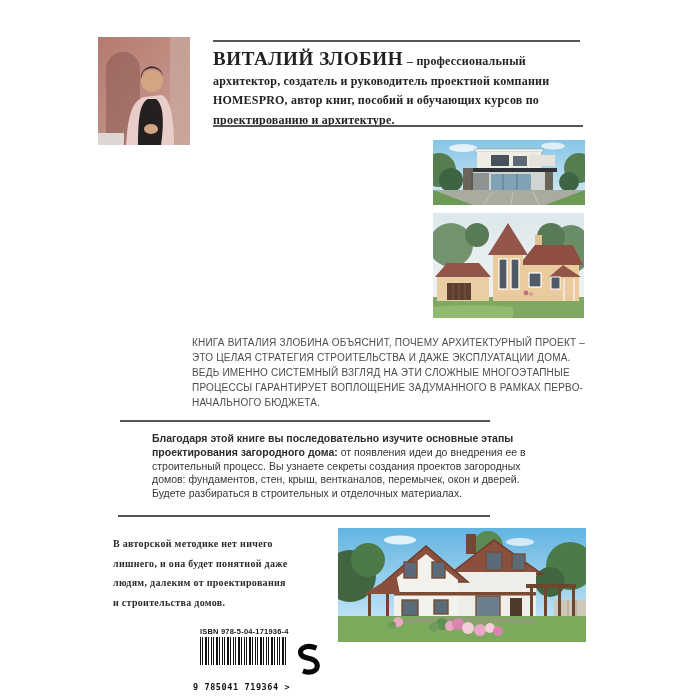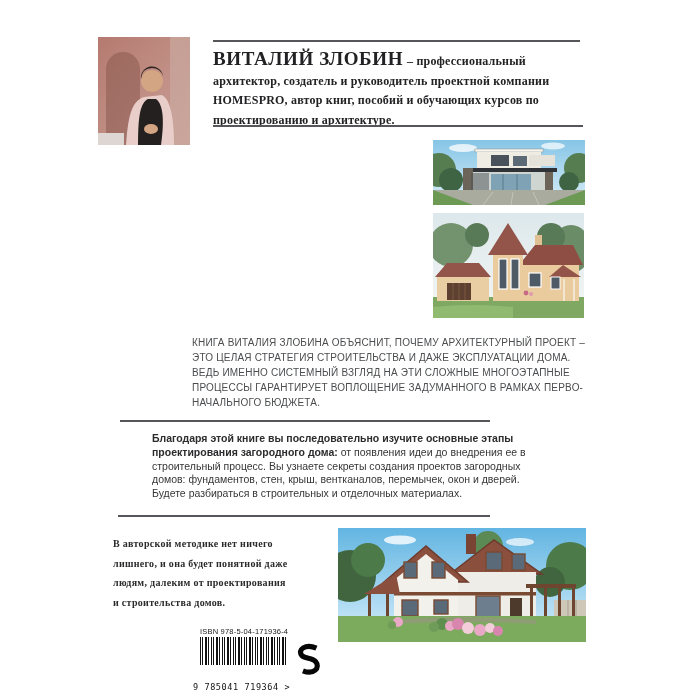--- a/index.html
+++ b/index.html
@@ -22,21 +22,21 @@
               color:#4b4c4e;letter-spacing:0.2px;}
 
   .highlight{left:120px;top:432px;width:374px;font-size:10.5px;line-height:13.8px;color:#363638;margin-left:32px;}
   .highlight b{font-weight:bold;color:#2c2c2e;}
 
   .quote{left:113px;top:534px;width:230px;font-family:"Liberation Serif",serif;font-weight:bold;
          font-size:10px;line-height:19.5px;color:#2a2a2c;letter-spacing:0.3px;}
 
   .photo-frame{display:block;}
 
-  .barcode-wrap{left:193px;top:627px;width:100px;}
+  .barcode-wrap{left:193px;top:627px;width:100px;font-weight:bold;}
   .isbn-label{font-size:7.5px;color:#1a1a1a;letter-spacing:0.2px;margin-left:7px;}
   .bars{width:88px;height:28px;margin-left:7px;margin-top:1px;
         background:repeating-linear-gradient(90deg,#111 0 1px,#fff 1px 2px,#111 2px 3px,
                    #fff 3px 5px,#111 5px 7px,#fff 7px 8px,#111 8px 9px,#fff 9px 11px);}
   .digits{font-family:"DejaVu Sans Mono",monospace;font-size:8.5px;letter-spacing:0.6px;
           color:#111;margin-top:17px;}
   .eksmo{left:295px;top:642px;width:27px;height:33px;}
 </style>
 </head>
 <body>

